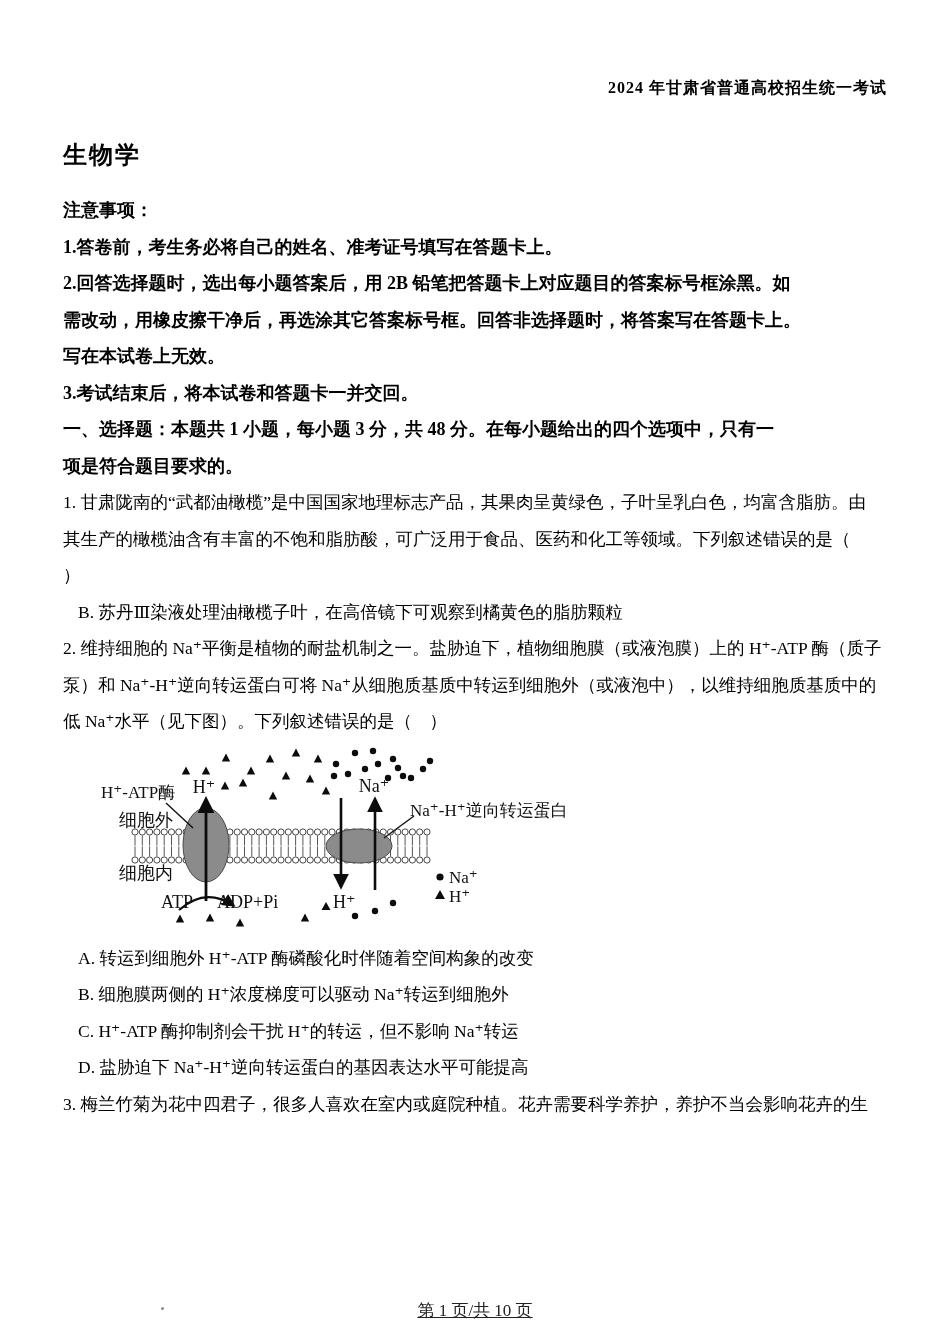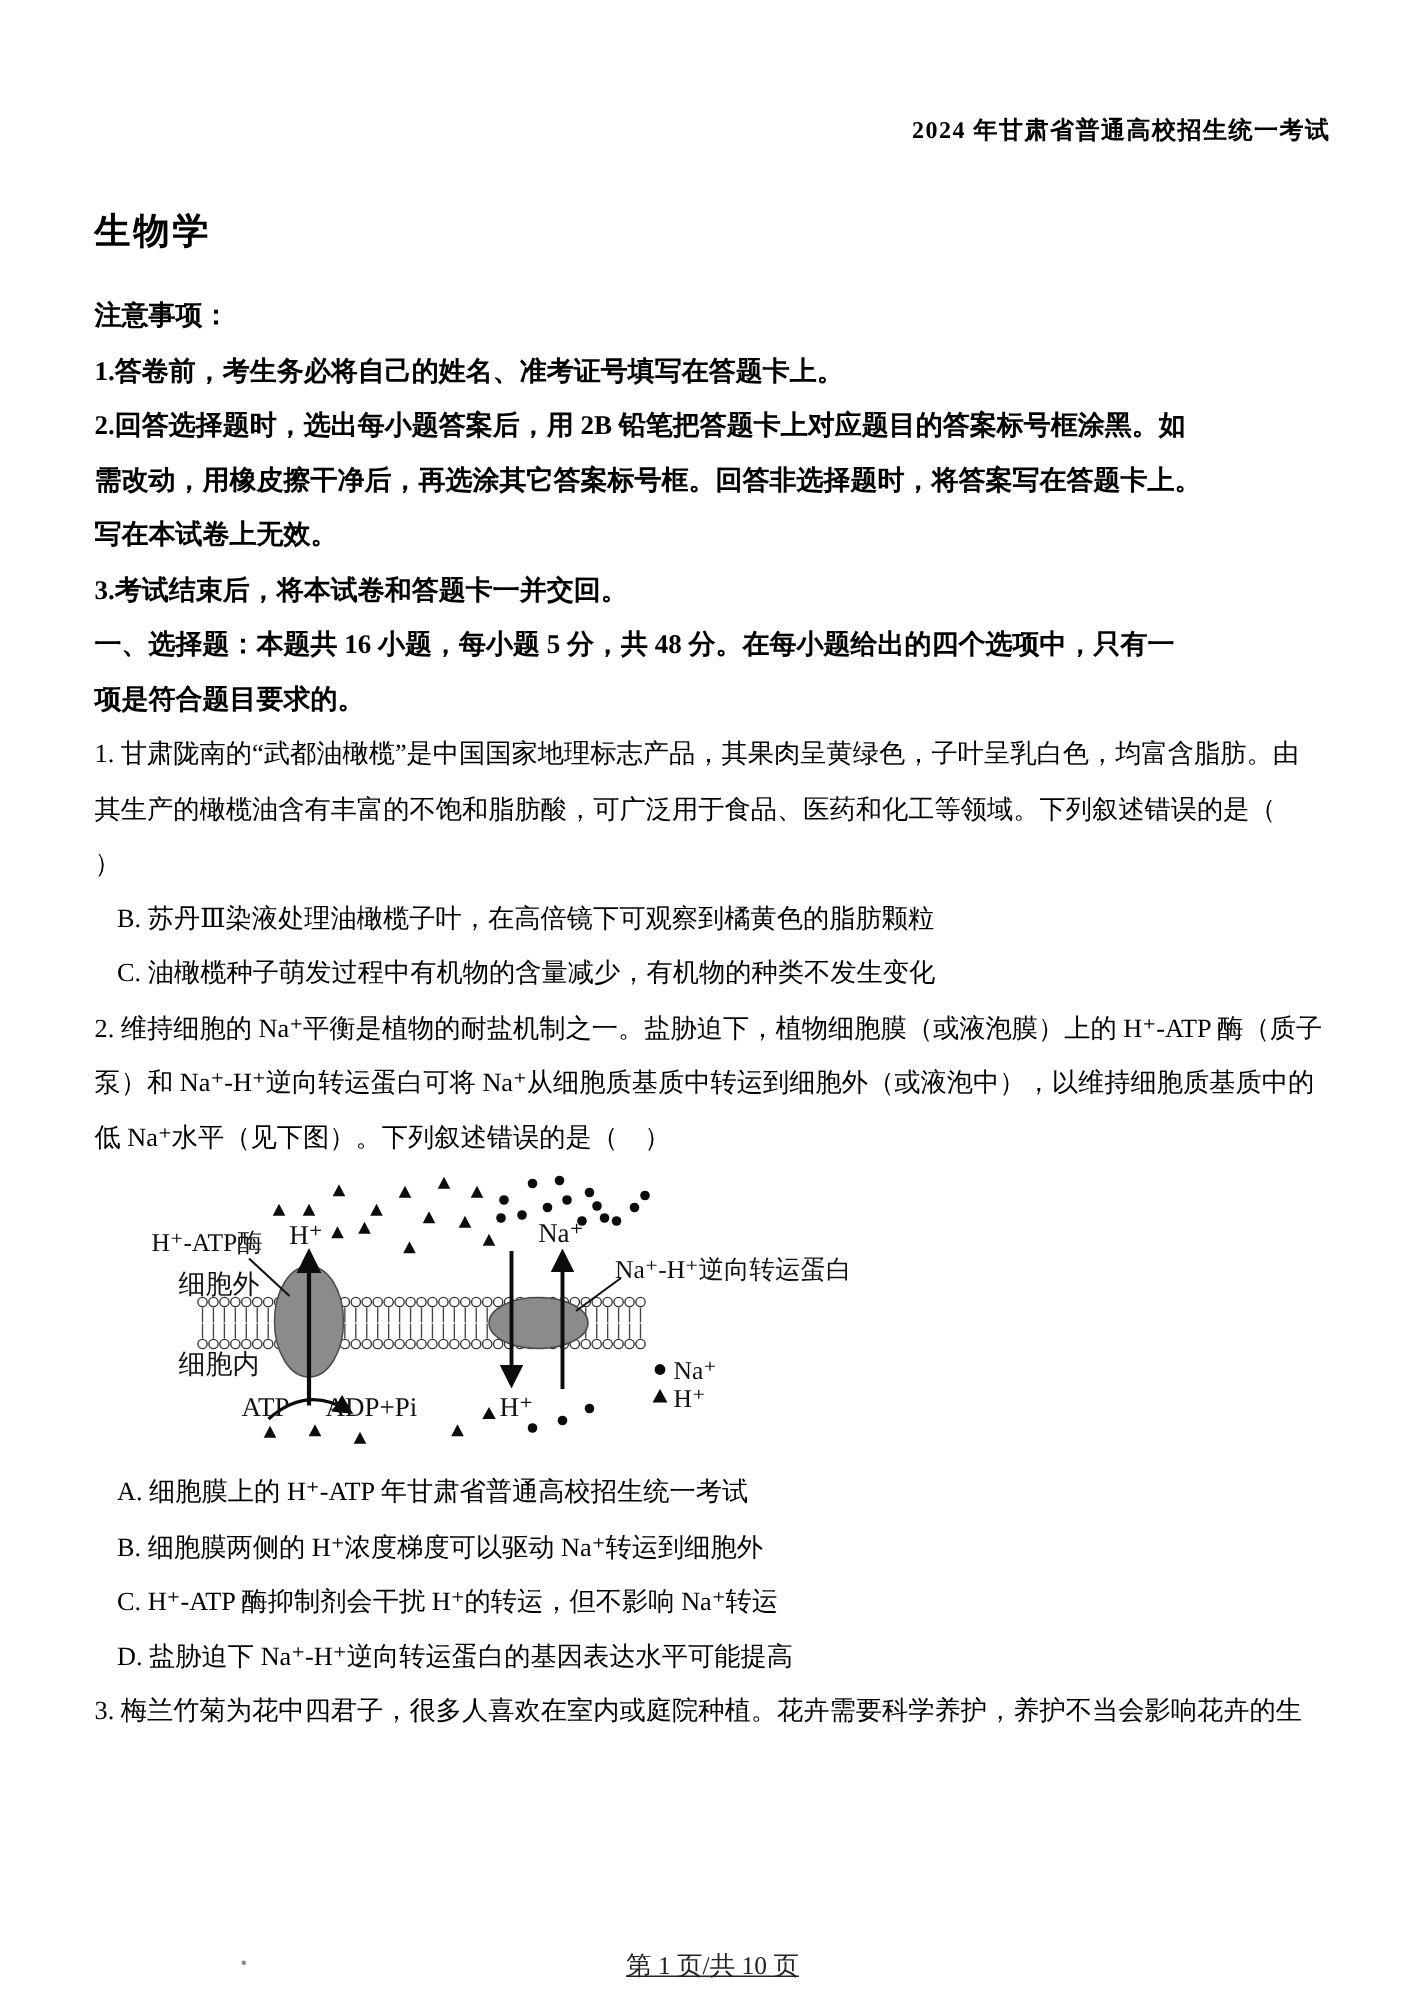--- a/index.html
+++ b/index.html
@@ -51,28 +51,27 @@
   <h1>2024 年甘肃省普通高校招生统一考试</h1>
   <h2>生物学</h2>
 
   <div class="bodytext">
     <p class="b">注意事项：</p>
     <p class="b">1.答卷前，考生务必将自己的姓名、准考证号填写在答题卡上。</p>
     <p class="b">2.回答选择题时，选出每小题答案后，用 2B 铅笔把答题卡上对应题目的答案标号框涂黑。如
 需改动，用橡皮擦干净后，再选涂其它答案标号框。回答非选择题时，将答案写在答题卡上。
 写在本试卷上无效。</p>
     <p class="b">3.考试结束后，将本试卷和答题卡一并交回。</p>
-    <p class="b">一、选择题：本题共 16 小题，每小题 5 分，共 48 分。在每小题给出的四个选项中，只有一
+    <p class="b">一、选择题：本题共 1 小题，每小题 3 分，共 48 分。在每小题给出的四个选项中，只有一
 项是符合题目要求的。</p>
 
     <p>1. 甘肃陇南的“武都油橄榄”是中国国家地理标志产品，其果肉呈黄绿色，子叶呈乳白色，均富含脂肪。由
 其生产的橄榄油含有丰富的不饱和脂肪酸，可广泛用于食品、医药和化工等领域。下列叙述错误的是（
 ）</p>
     <p class="opt">B. 苏丹Ⅲ染液处理油橄榄子叶，在高倍镜下可观察到橘黄色的脂肪颗粒</p>
-    <p class="opt">C. 油橄榄种子萌发过程中有机物的含量减少，有机物的种类不发生变化</p>
 
     <p>2. 维持细胞的 Na⁺平衡是植物的耐盐机制之一。盐胁迫下，植物细胞膜（或液泡膜）上的 H⁺-ATP 酶（质子
 泵）和 Na⁺-H⁺逆向转运蛋白可将 Na⁺从细胞质基质中转运到细胞外（或液泡中），以维持细胞质基质中的
 低 Na⁺水平（见下图）。下列叙述错误的是（　）</p>
 
     <svg class="fig" id="membrane-svg" width="500" height="192" viewBox="0 0 500 192">
       <defs>
         <marker id="arrow" markerWidth="6" markerHeight="6" refX="4.6" refY="3" orient="auto">
           <path d="M0,0 L6,3 L0,6 Z" fill="#0c0c0c"></path>
         </marker>
@@ -303,21 +302,21 @@
           <polygon points="227,28.5 222.8,36.5 231.2,36.5" class="particle"></polygon>
           <polygon points="235,8.5 230.8,16.5 239.2,16.5" class="particle"></polygon>
           <polygon points="243,40.5 238.8,48.5 247.2,48.5" class="particle"></polygon>
           <polygon points="97,168.5 92.8,176.5 101.2,176.5" class="particle"></polygon>
           <polygon points="127,167.5 122.8,175.5 131.2,175.5" class="particle"></polygon>
           <polygon points="157,172.5 152.8,180.5 161.2,180.5" class="particle"></polygon>
           <polygon points="222,167.5 217.8,175.5 226.2,175.5" class="particle"></polygon>
         </g>
     </svg>
 
-    <p class="opt">A. 细胞膜上的 H⁺-ATP 年甘肃省普通高校招生统一考试</p>
+    <p class="opt">A. 转运到细胞外 H⁺-ATP 酶磷酸化时伴随着空间构象的改变</p>
     <p class="opt">B. 细胞膜两侧的 H⁺浓度梯度可以驱动 Na⁺转运到细胞外</p>
     <p class="opt">C. H⁺-ATP 酶抑制剂会干扰 H⁺的转运，但不影响 Na⁺转运</p>
     <p class="opt">D. 盐胁迫下 Na⁺-H⁺逆向转运蛋白的基因表达水平可能提高</p>
 
     <p>3. 梅兰竹菊为花中四君子，很多人喜欢在室内或庭院种植。花卉需要科学养护，养护不当会影响花卉的生</p>
   </div>
 </div>
 
 <div class="stray-mark"></div>
 <div class="footer">第 1 页/共 10 页</div>

